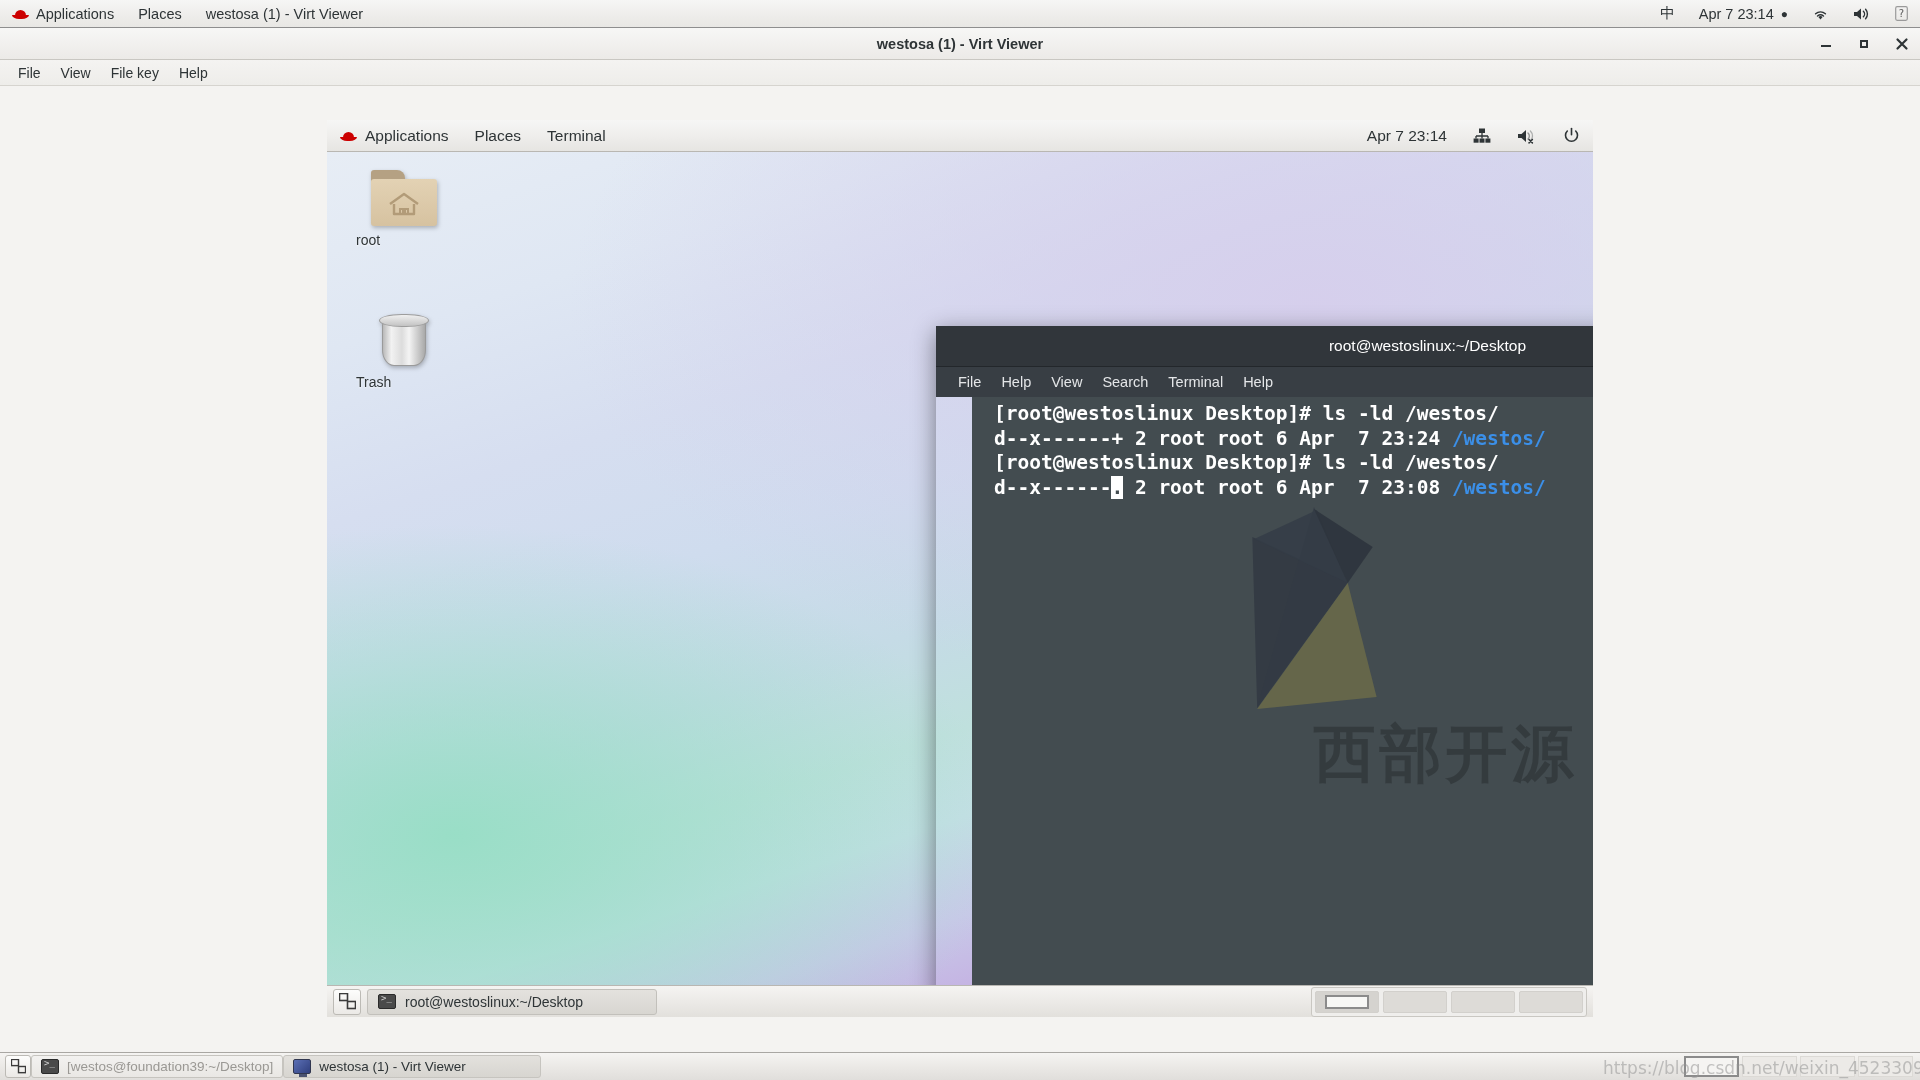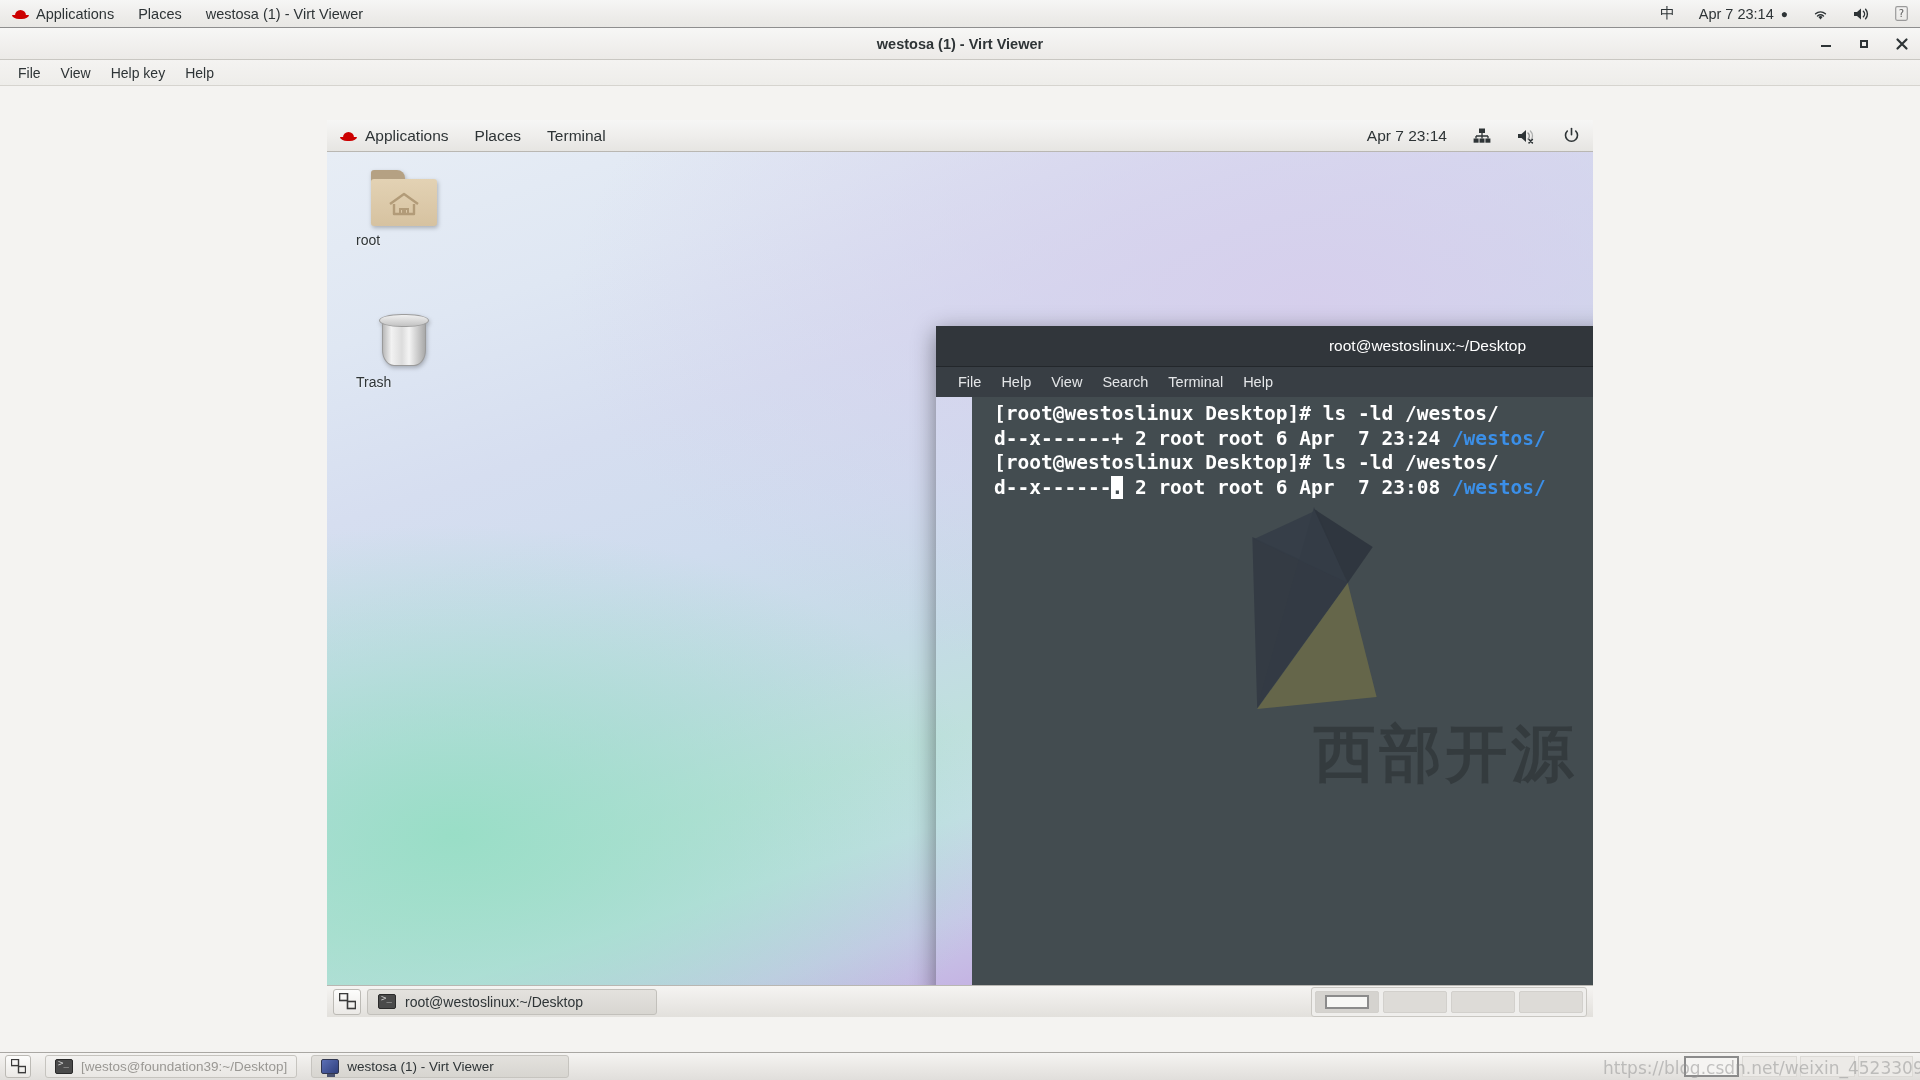--- a/index.html
+++ b/index.html
@@ -165,21 +165,21 @@
   }
   .ws { width: 64px; height: 22px; background: #dddbd7; border: 1px solid #d2d0cc; border-radius: 2px; }
   .ws.active { background: #d5d3cf; display: flex; align-items: center; justify-content: center; }
   .ws.active .mini { width: 44px; height: 14px; background: #f7f7f5; border: 2px solid #8b8b8b; }
 
   
   .host-taskbar {
     position: absolute; left: 0; bottom: 0; width: 1920px; height: 28px;
     background: linear-gradient(to bottom, #f5f4f2 0%, #ebe9e6 50%, #e0dedb 100%);
     border-top: 1px solid #a9a7a3;
-    display: flex; align-items: center; padding: 0 5px; gap: 14px;
+    display: flex; align-items: center; padding: 0 5px; gap: 0;
     font-size: 13.5px; color: #2e3436;
   }
   .host-taskbar .showdesk { width: 26px; height: 23px; }
   .h-task {
     height: 23px; border: 1px solid #c6c4bf; border-radius: 3px;
     display: flex; align-items: center; gap: 8px; padding: 0 9px;
   }
   .h-task.inactive { background: linear-gradient(to bottom,#f3f2f0,#e9e7e4); color: #9a9894; min-width: 238px; }
   .h-task.active { background: linear-gradient(to bottom,#e3e1dd,#d7d5d0); color: #2e3436; min-width: 258px; }
   .monitor-ico { width: 18px; height: 15px; border-radius: 2px; background: linear-gradient(135deg,#5b6fb5 0%,#2f3f7d 100%); border: 1px solid #30364f; position: relative; }
@@ -269,21 +269,21 @@
           <svg width="14" height="14" viewBox="0 0 14 14">
               <path d="M2.5 2.5l9 9M11.5 2.5l-9 9" stroke="#2e3436" stroke-width="2.2" stroke-linecap="round"></path>
             </svg>
         </div>
       </div>
     </div>
 
     <div class="vv-menubar">
       <div class="mi">File</div>
       <div class="mi">View</div>
-      <div class="mi">Help key</div>
+      <div class="mi">File key</div>
       <div class="mi">Help</div>
     </div>
 
     <div class="guest">
 
       <div class="guest-panel">
         <div class="pitem">
           <span class="redhat">
               <span class="crown"></span>
               <span class="brim"></span>

